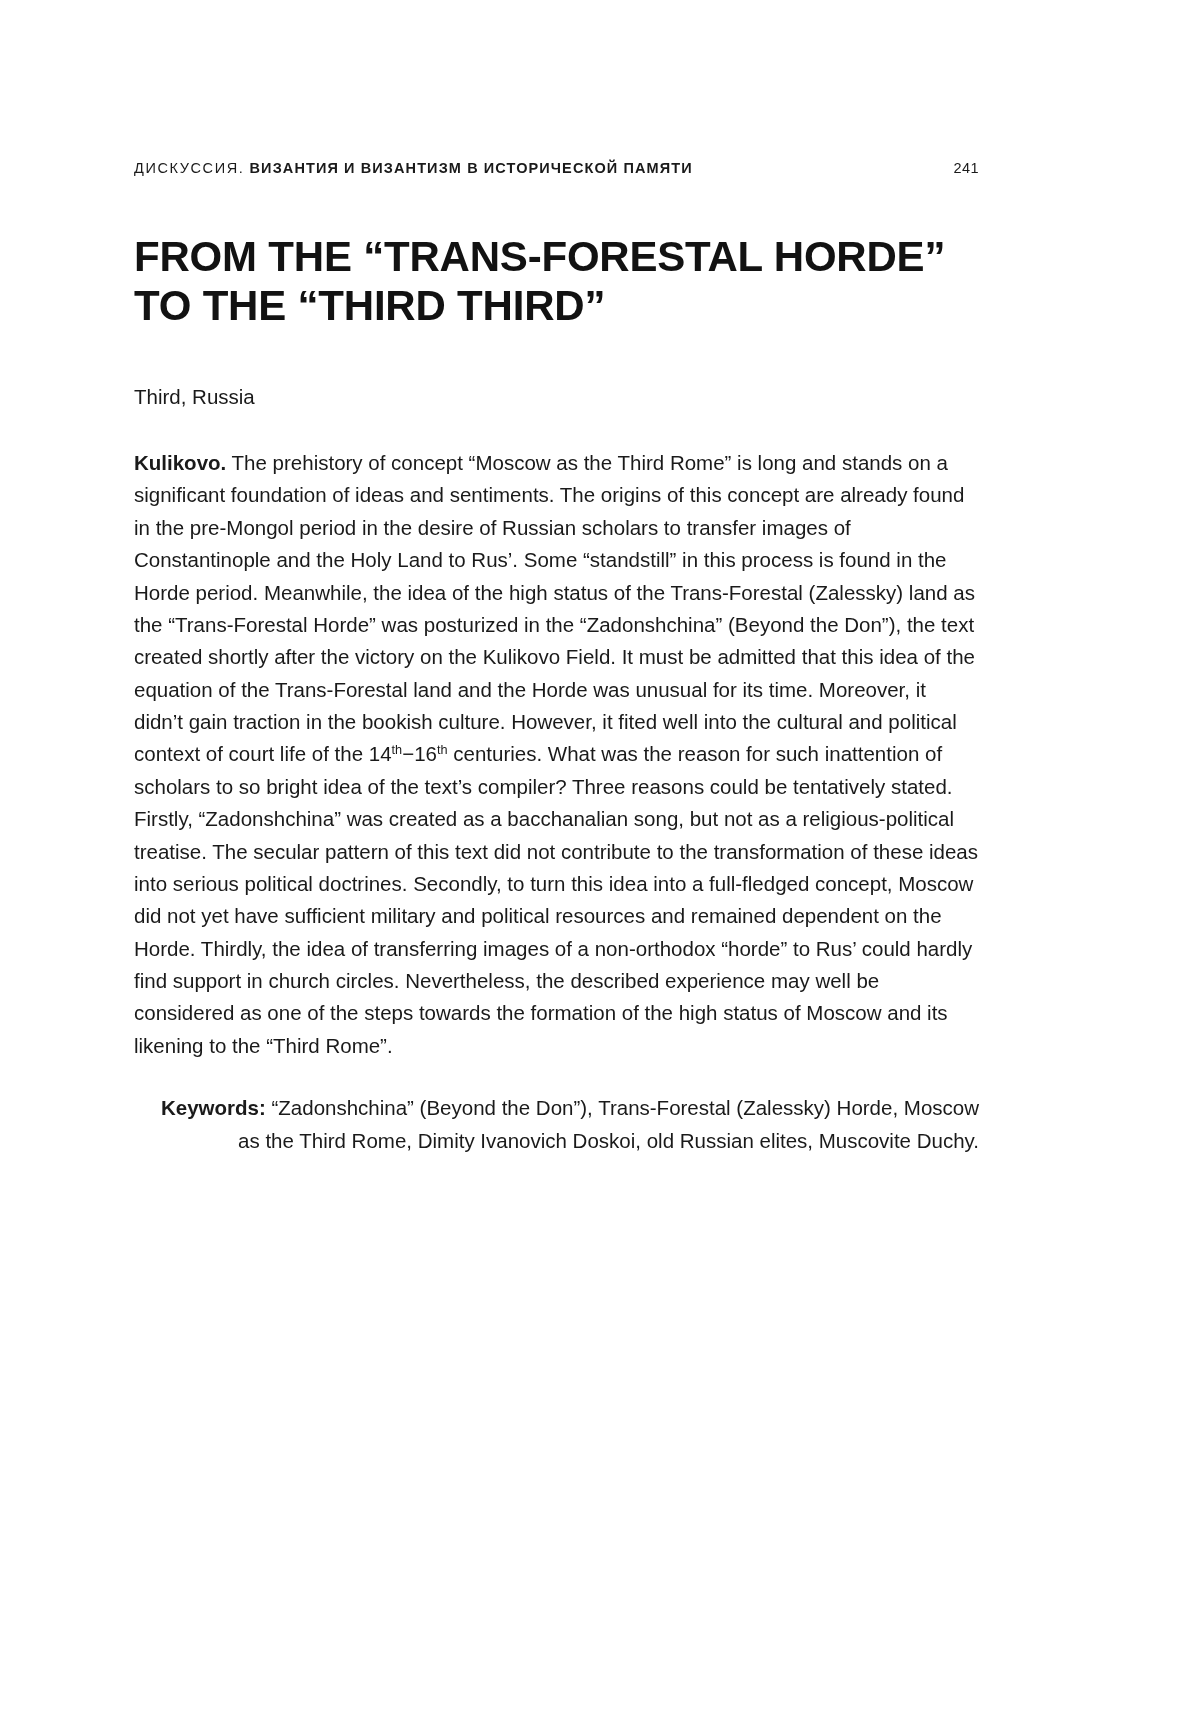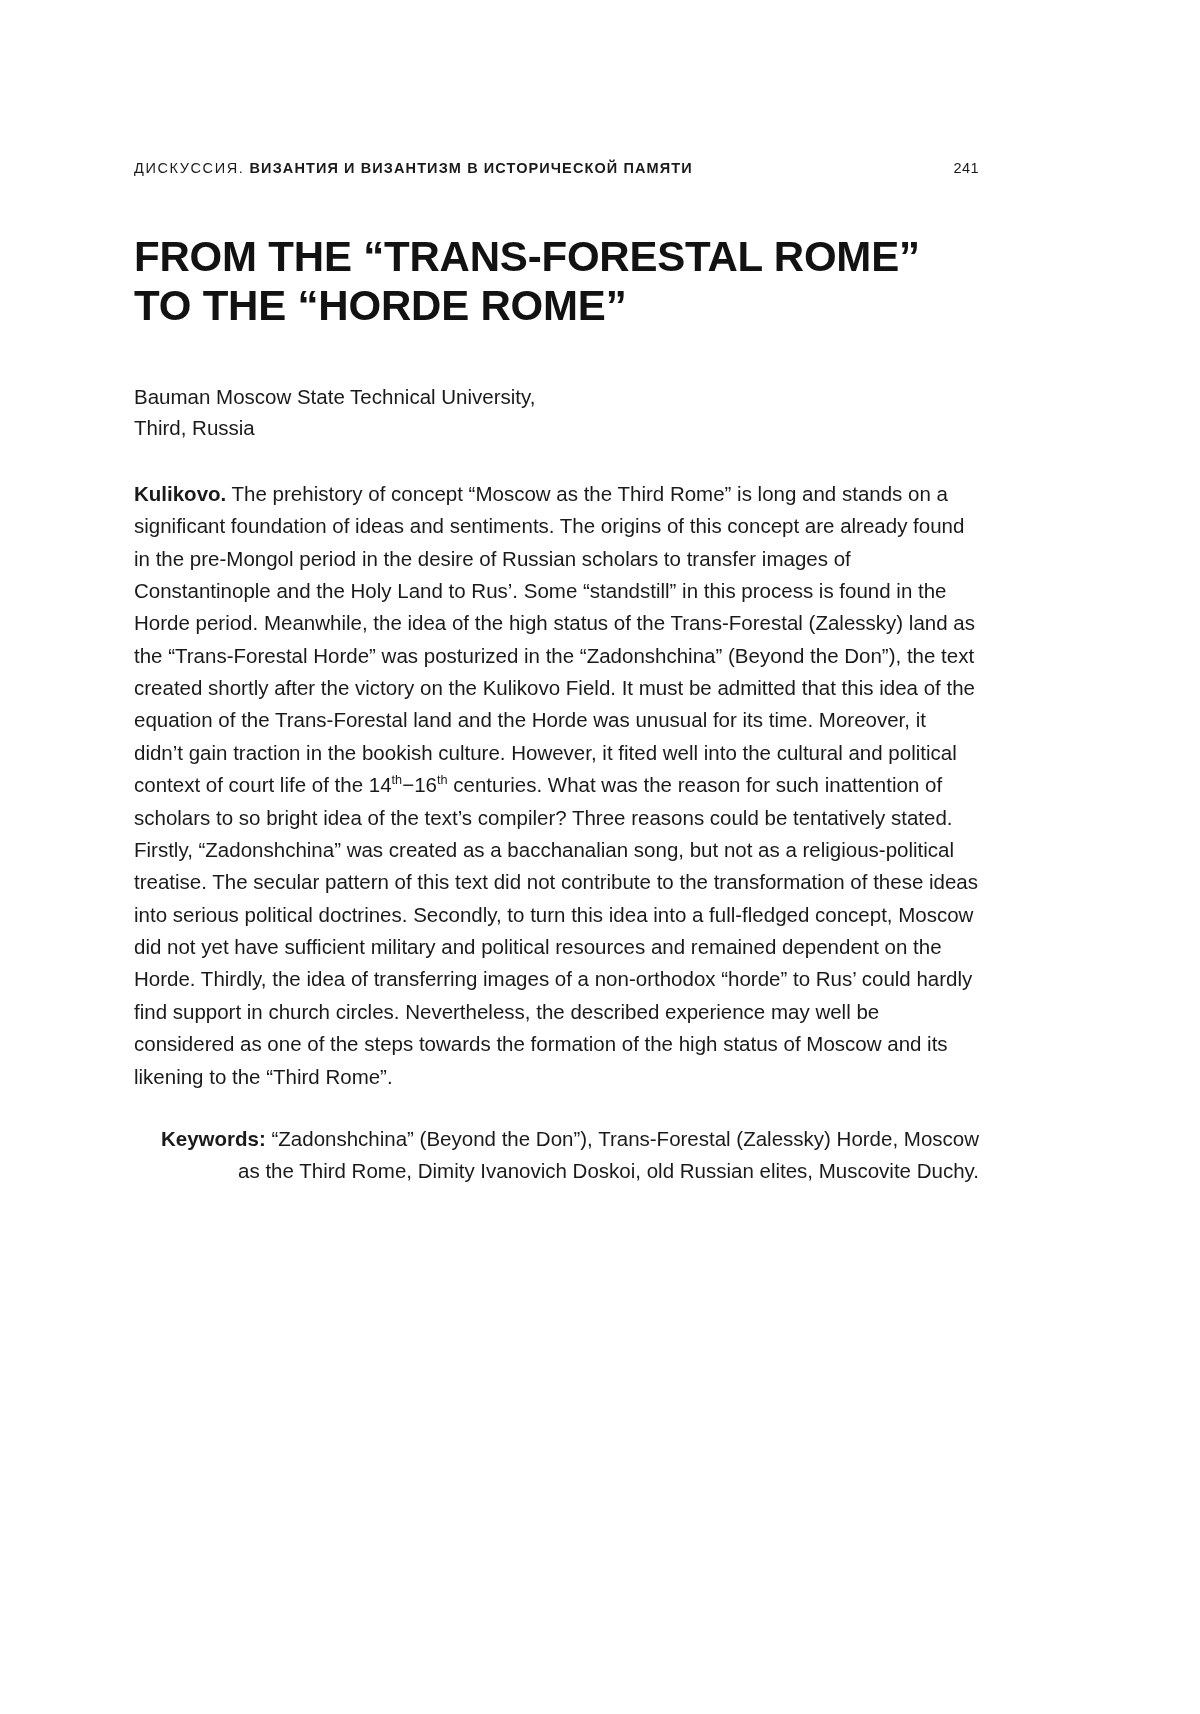--- a/index.html
+++ b/index.html
@@ -119,26 +119,25 @@
 
     <div class="runhead">
       <div class="runhead-left">
         <span class="section-name">ДИСКУССИЯ.</span>
         <span>ВИЗАНТИЯ И ВИЗАНТИЗМ В ИСТОРИЧЕСКОЙ ПАМЯТИ</span>
       </div>
       <div class="runhead-page">241</div>
     </div>
 
     <h1 class="title">
-      <span class="line">FROM THE “TRANS-FORESTAL ROME”</span>
-      <span class="line">TO THE “HORDE ROME”</span>
+      <span class="line">FROM THE “TRANS-FORESTAL HORDE”</span>
+      <span class="line">TO THE “THIRD THIRD”</span>
     </h1>
 
     <div class="author-block">
-      <span class="author-line">Bauman Moscow State Technical University,</span>
       <span class="author-line">Third, Russia</span>
     </div>
 
     <p class="abstract">
       <b class="lead">Kulikovo.</b>
       <span>The prehistory of concept “Moscow as the Third Rome” is long and stands on a significant foundation of ideas and sentiments. The origins of this concept are already found in the pre-Mongol period in the desire of Russian scholars to transfer images of Constantinople and the Holy Land to Rus’. Some “standstill” in this process is found in the Horde period. Meanwhile, the idea of the high status of the Trans-Forestal (Zalessky) land as the “Trans-Forestal Horde” was posturized in the “Zadonshchina” (Beyond the Don”), the text created shortly after the victory on the Kulikovo Field. It must be admitted that this idea of the equation of the Trans-Forestal land and the Horde was unusual for its time. Moreover, it didn’t gain traction in the bookish culture. However, it fited well into the cultural and political context of court life of the 14</span><sup>th</sup><span>−16</span><sup>th</sup><span> centuries. What was the reason for such inattention of scholars to so bright idea of the text’s compiler? Three reasons could be tentatively stated. Firstly, “Zadonshchina” was created as a bacchanalian song, but not as a religious-political treatise. The secular pattern of this text did not contribute to the transformation of these ideas into serious political doctrines. Secondly, to turn this idea into a full-fledged concept, Moscow did not yet have sufficient military and political resources and remained dependent on the Horde. Thirdly, the idea of transferring images of a non-orthodox “horde” to Rus’ could hardly find support in church circles. Nevertheless, the described experience may well be considered as one of the steps towards the formation of the high status of Moscow and its likening to the “Third Rome”.</span>
     </p>
 
     <p class="keywords">
       <b class="lead">Keywords:</b>

